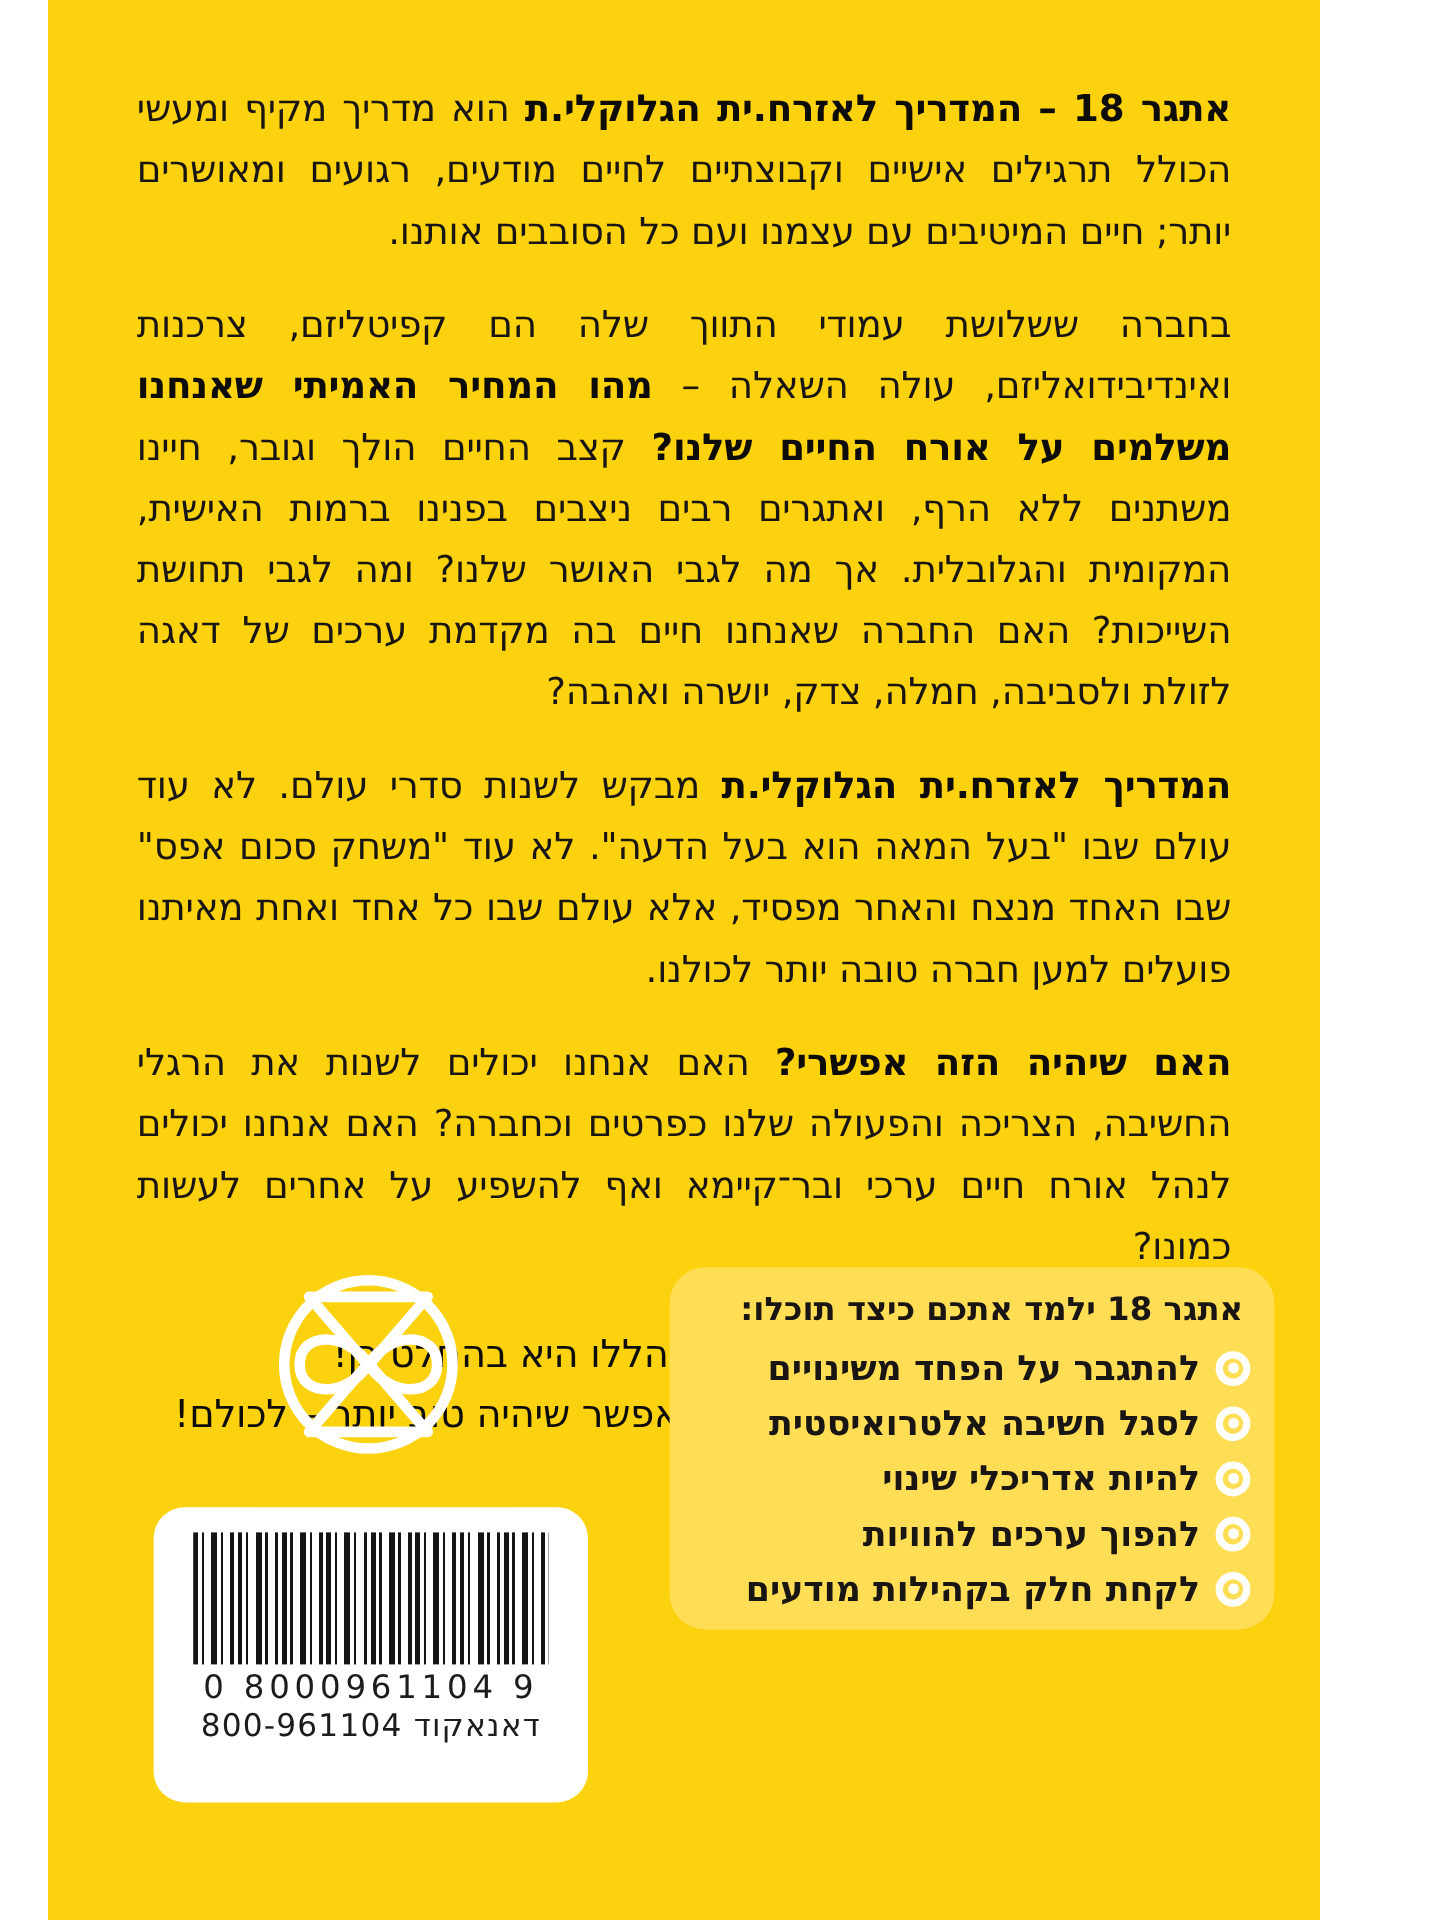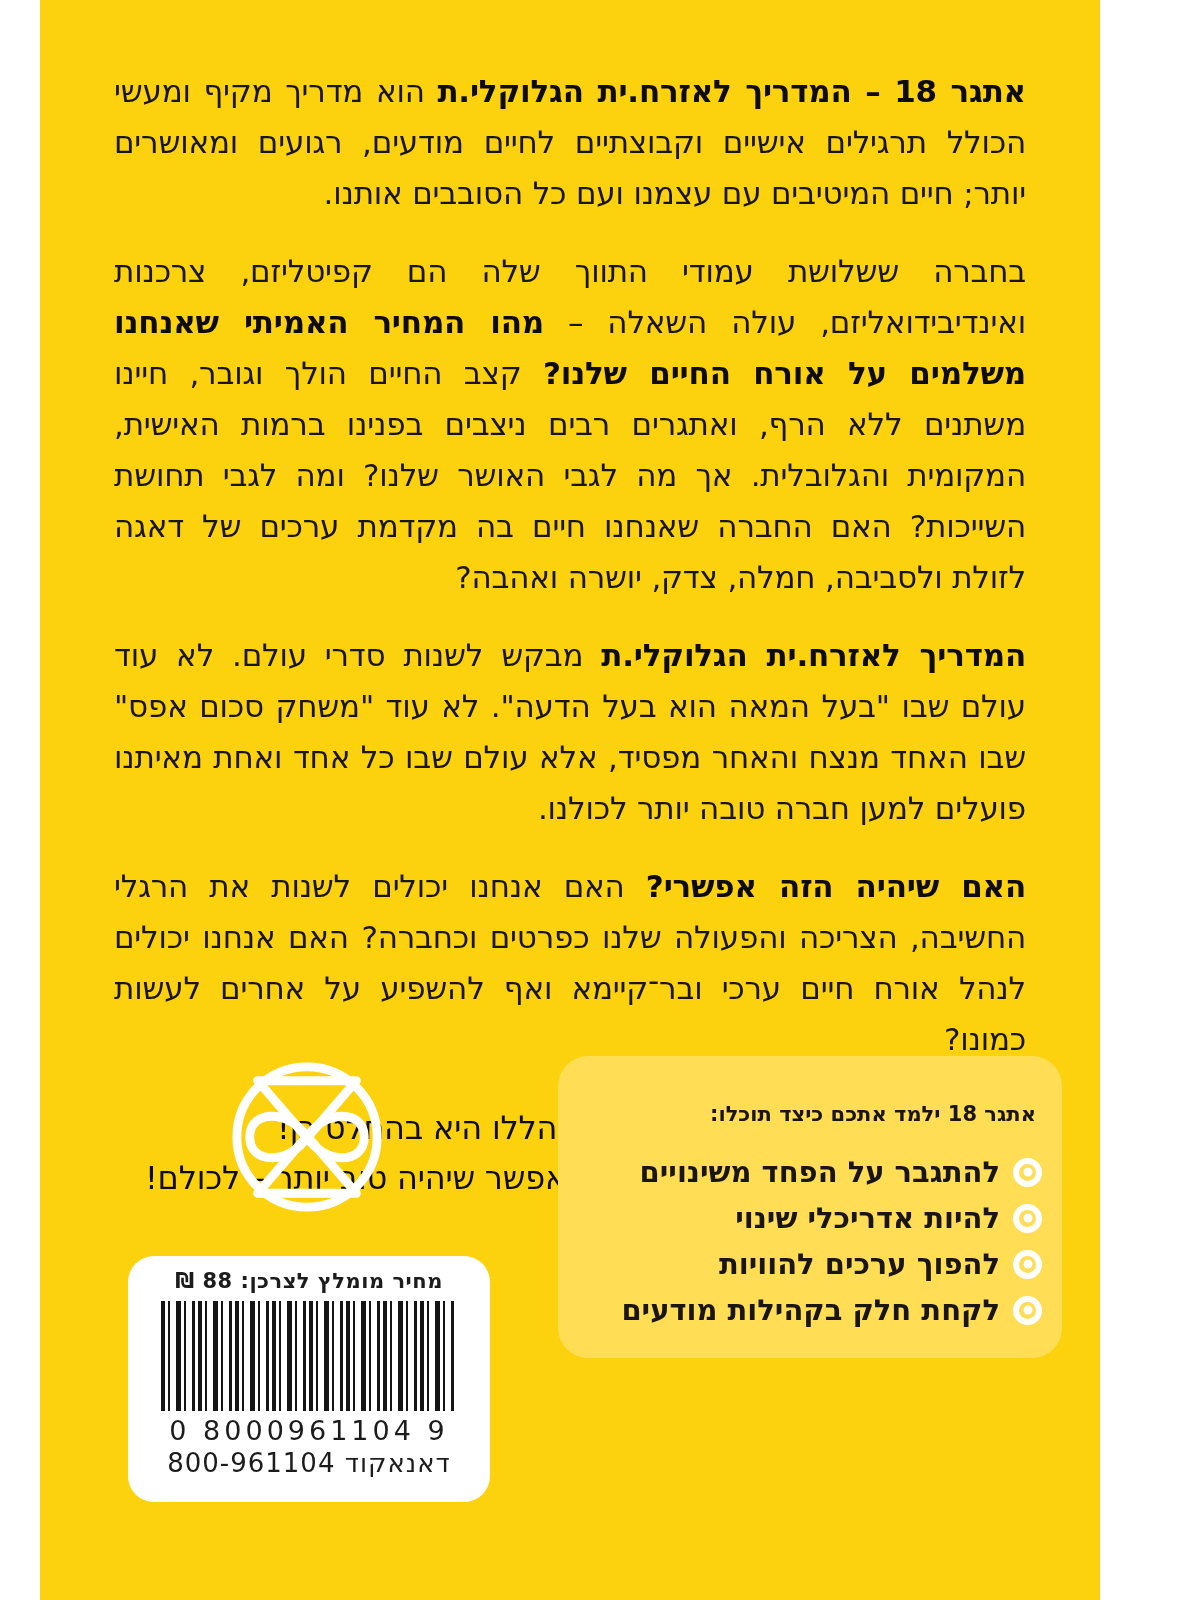--- a/index.html
+++ b/index.html
@@ -25,21 +25,21 @@
   }
   
   .hourglass-logo{position:absolute;left:188px;top:1058px;width:158px;height:158px;}
   
   .learn-box{
     position:absolute;left:518px;top:1056px;width:504px;height:302px;
     background:#FFDD55;border-radius:30px;box-sizing:border-box;
     padding:20px 26px 0 20px;direction:rtl;color:#181512;
   }
   .learn-box h2{
-    margin:12px 0 10px 0;font-size:21px;font-weight:bold;line-height:52px;
+    margin:0 0 10px 0;font-size:27px;font-weight:bold;line-height:32px;
   }
   .learn-box ul{list-style:none;margin:0 -6px 0 0;padding:0;}
   .learn-box li{
     display:flex;align-items:center;gap:13px;
     font-size:29px;font-weight:bold;line-height:44px;margin:2px 0;
   }
   .bullet{
     flex:0 0 auto;width:17px;height:17px;border:6px solid #ffffff;
     border-radius:50%;position:relative;
   }
@@ -112,34 +112,37 @@
 
   <div class="learn-box">
     <h2>אתגר 18 ילמד אתכם כיצד תוכלו:</h2>
     <ul>
       <li>
           <span class="bullet"></span>
           <span>להתגבר על הפחד משינויים</span>
         </li>
       <li>
           <span class="bullet"></span>
+          <span>לסגל חשיבה אלטרואיסטית</span>
+        </li>
+      <li>
+          <span class="bullet"></span>
           <span>להיות אדריכלי שינוי</span>
         </li>
       <li>
           <span class="bullet"></span>
           <span>להפוך ערכים להוויות</span>
         </li>
       <li>
           <span class="bullet"></span>
           <span>לקחת חלק בקהילות מודעים</span>
         </li>
     </ul>
   </div>
 
   <div class="price-box">
-    <div class="price-line">מחיר מומלץ לצרכן: 88 ₪</div>
     <div class="barcode"></div>
     <div class="barcode-number">0 8000961104 9</div>
     <div class="danacode">דאנאקוד 800-961104</div>
   </div>
 
 
 </div>
 
 </body></html>

